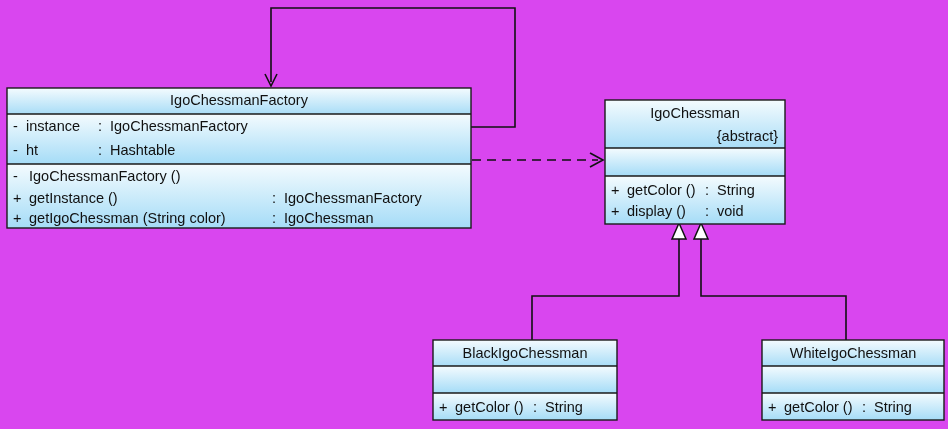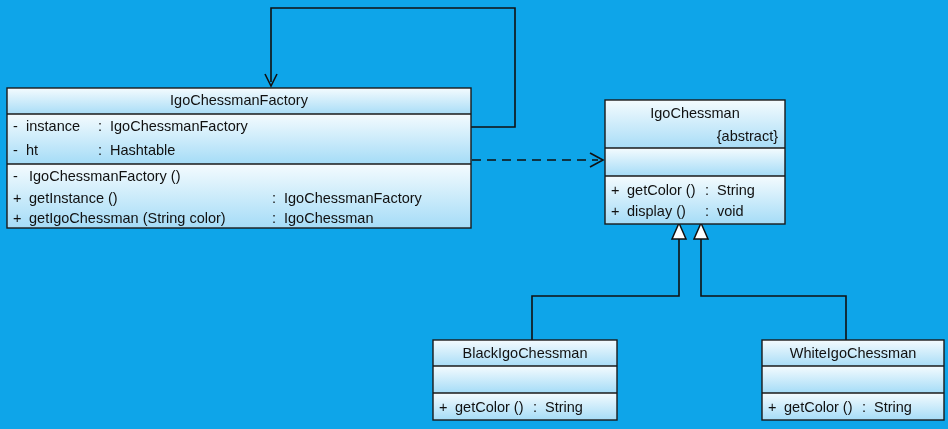--- a/index.html
+++ b/index.html
@@ -10,21 +10,21 @@
   body {
     width: 948px;
     height: 429px;
     font-family: "Liberation Sans", sans-serif;
     overflow: hidden;
   }
   #diagram-root {
     position: relative;
     width: 948px;
     height: 429px;
-    background: #0ea5e9;
+    background: #d946ef;
   }
   svg#uml-canvas {
     position: absolute;
     left: 0;
     top: 0;
     width: 948px;
     height: 429px;
   }
   .cls-box-border {
     fill: none;

